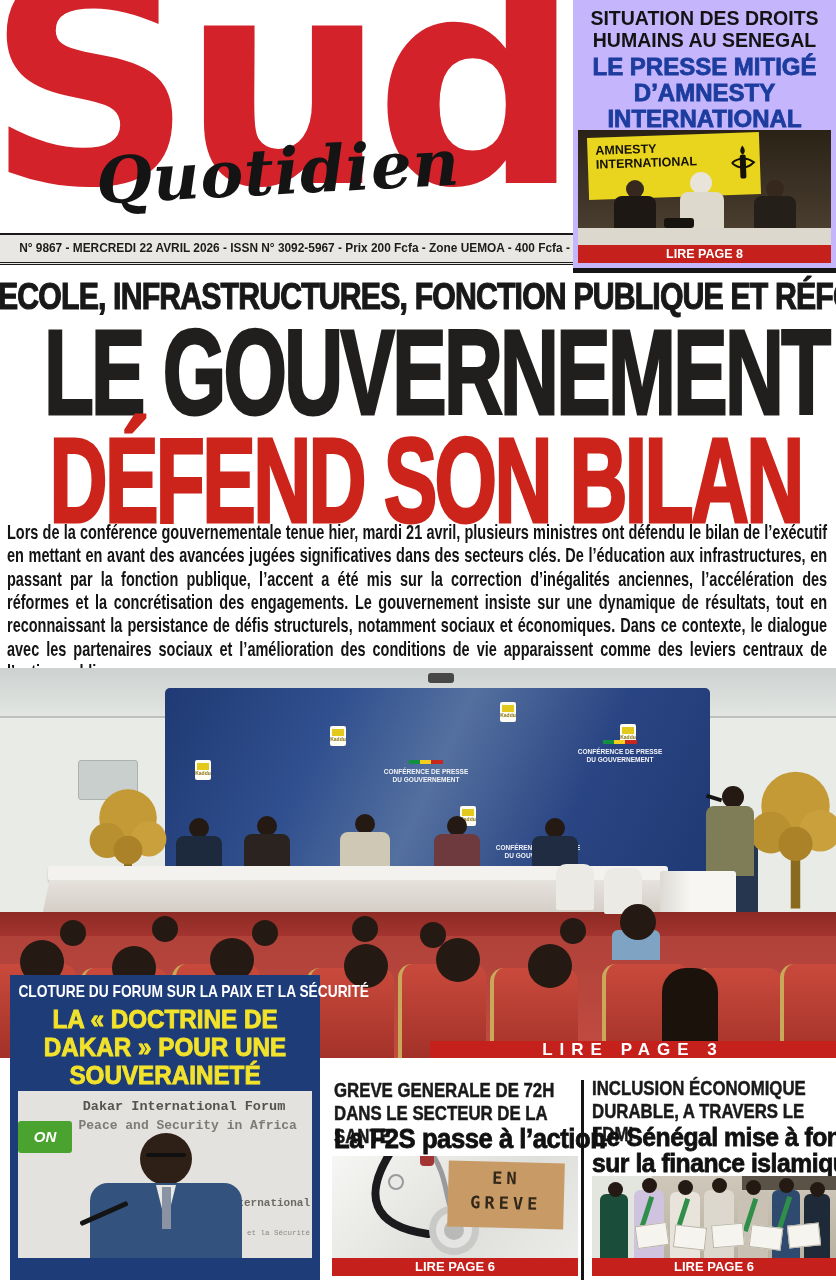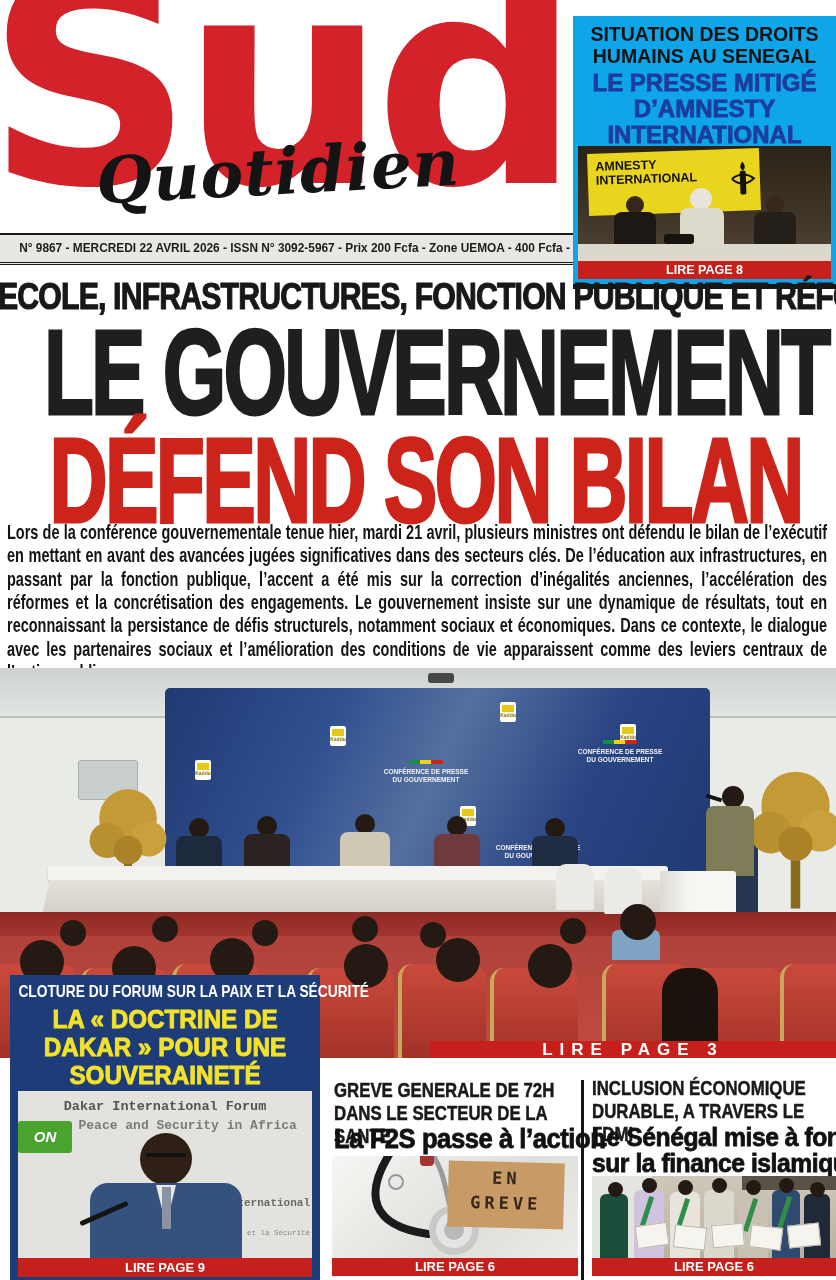--- a/index.html
+++ b/index.html
@@ -16,21 +16,21 @@
              letter-spacing:-12px;color:#d3222a;font-family:"DejaVu Sans",sans-serif;}
   #logo-sub{left:96px;top:134px;font-size:64px;font-style:italic;font-weight:bold;
             font-family:"DejaVu Serif",serif;color:#141414;transform:rotate(-3deg);letter-spacing:1px;}
   #info-strip{left:0;top:233px;width:573px;height:27px;background:#e8e7e3;
               border-top:2px solid #1a1a1a;border-bottom:3px double #1a1a1a;
               font-size:12.5px;font-weight:bold;color:#1c1c1c;line-height:26px;text-align:center;
               transform:scaleX(1);}
   #info-strip span{display:inline-block;transform:scaleX(.95);transform-origin:center;white-space:nowrap;}
 
   
-  #amnesty-box{left:573px;top:16px;width:263px;height:268px;background:#0ea5e9;
+  #amnesty-box{left:573px;top:0;width:263px;height:268px;background:#c4b5fd;
                border-bottom:5px solid #151515;}
   #amnesty-kicker{left:8px;top:8px;width:247px;font-size:19.5px;line-height:1.12;font-weight:bold;color:#131313;}
   #amnesty-headline{left:6px;top:54px;width:251px;font-size:24px;line-height:1.08;font-weight:bold;
                     color:#1c3c9e;-webkit-text-stroke:.8px #1c3c9e;}
   #amnesty-photo{left:5px;top:130px;width:253px;height:133px;overflow:hidden;
                  background:linear-gradient(180deg,#2b2217,#43382a 60%,#564a38);}
   .am-banner{left:10px;top:5px;width:158px;height:56px;background:#e9d51d;transform:rotate(-2deg);
              color:#151208;font-weight:bold;font-size:12.5px;line-height:1.15;padding:6px 6px 0 8px;
              font-family:"Liberation Sans",sans-serif;}
   .am-candle{right:4px;top:10px;}
@@ -81,21 +81,21 @@
   #lp3{left:430px;top:1041px;width:406px;height:17px;font-size:17px;line-height:17px;letter-spacing:7px;}
 
   
   #dakar-box{left:10px;top:975px;width:310px;height:305px;background:#1d3c78;}
   #dakar-kicker{left:-26px;top:7px;width:362px;font-size:17px;font-weight:bold;color:#fff;
                 text-align:center;transform:scaleX(.81);white-space:nowrap;}
   .dakar-hl{position:absolute;width:310px;text-align:center;font-size:25.5px;line-height:1;font-weight:bold;
             color:#f2e22b;-webkit-text-stroke:.9px #f2e22b;transform:scaleX(.95);}
   #dakar-photo{left:8px;top:116px;width:294px;height:167px;background:#e3e2de;overflow:hidden;}
   #dk-banner-1{left:0;top:8px;width:294px;text-align:center;font-family:"Liberation Mono",monospace;
-               font-size:13.5px;font-weight:bold;color:#55554f;}
+               font-size:13.5px;font-weight:bold;color:#55554f;padding-left:19px;}
   #dk-banner-2{left:0;top:27px;width:316px;text-align:center;font-family:"Liberation Mono",monospace;
                font-size:13px;font-weight:bold;color:#7c7c74;}
   #dk-badge{left:0;top:30px;width:54px;height:32px;background:#4aa32e;border-radius:3px;color:#fff;
             font-weight:bold;font-size:15px;font-style:italic;text-align:center;line-height:32px;}
   #dk-partial1{right:2px;top:106px;font-family:"Liberation Mono",monospace;font-size:11px;font-weight:bold;color:#6b6b64;}
   #dk-partial2{right:2px;top:138px;font-family:"Liberation Mono",monospace;font-size:7.5px;color:#8a8a82;}
   #dakar-strip{left:8px;top:283px;width:294px;height:19px;font-size:13px;line-height:19px;}
 
   
   .kicker-sm{font-size:21px;line-height:1.1;font-weight:bold;color:#1a1a1a;transform:scaleX(.8);
@@ -258,21 +258,20 @@
       <div class="abs" id="dk-badge">ON</div>
       <div class="abs" id="dk-partial1">ternational</div>
       <div class="abs" id="dk-partial2">x et la Sécurité</div>
       <div class="abs head" style="left:122px;top:42px;width:52px;height:52px;background:#2e2016;"></div>
       <div class="abs" style="left:128px;top:62px;width:40px;height:4px;background:#101010;border-radius:2px;"></div>
       <div class="abs" style="left:72px;top:92px;width:152px;height:75px;background:#33527e;border-radius:18px 18px 0 0;"></div>
       <div class="abs" style="left:138px;top:94px;width:20px;height:40px;background:#e8e8e4;clip-path:polygon(0 0,100% 0,50% 100%);"></div>
       <div class="abs" style="left:144px;top:96px;width:9px;height:42px;background:#8a93a3;"></div>
       <div class="abs" style="left:60px;top:120px;width:52px;height:5px;background:#141414;transform:rotate(-24deg);border-radius:3px;"></div>
     </div>
-    <div class="abs read-strip" id="dakar-strip">LIRE PAGE 9</div>
   </div>
 
   <div class="abs kicker-sm" id="health-kicker">GREVE GENERALE DE 72H DANS LE SECTEUR DE LA SANTE</div>
   <div class="abs headline-sm nowrap" id="health-headline">La F2S passe à l’action</div>
   <div class="abs" id="health-photo">
     <svg class="abs" style="left:0;top:0;" width="246" height="102" viewBox="0 0 246 102">
       <path d="M60 -6 C30 40 40 70 96 78" fill="none" stroke="#1b1b1d" stroke-width="8" stroke-linecap="round"></path>
       <path d="M96 -8 C118 20 112 48 124 62" fill="none" stroke="#9a9a9c" stroke-width="5" stroke-linecap="round"></path>
       <circle cx="64" cy="26" r="7" fill="#e9e9e7" stroke="#9a9a9c" stroke-width="2"></circle>
       <rect x="88" y="-10" width="14" height="20" rx="4" fill="#a33434"></rect>

